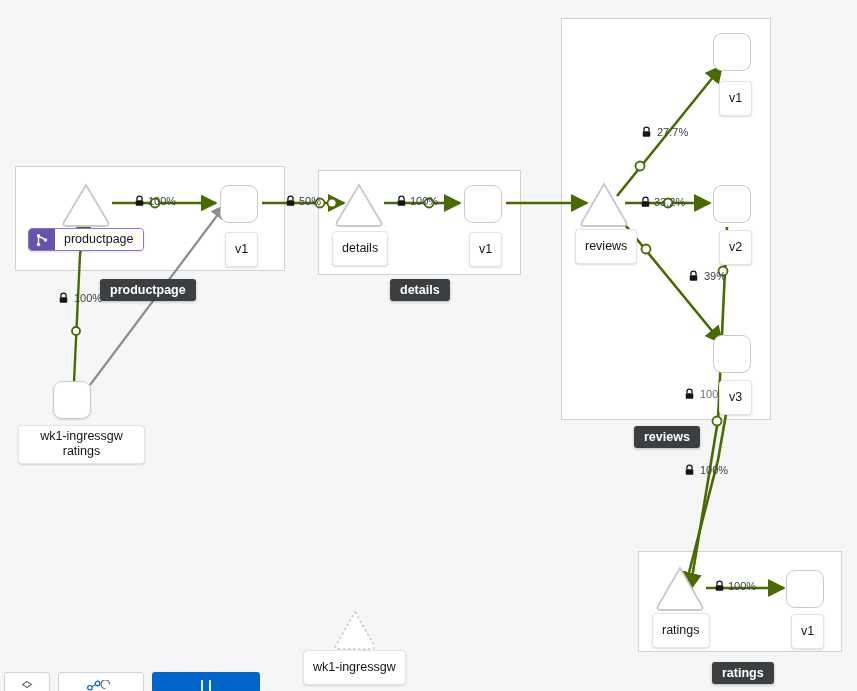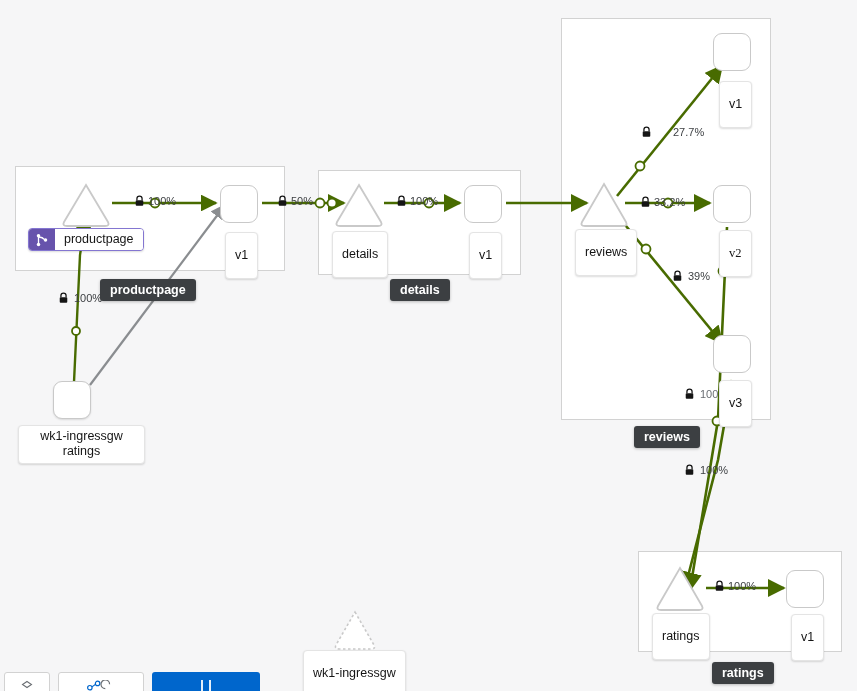--- a/index.html
+++ b/index.html
@@ -31,21 +31,21 @@
     box-sizing:border-box;
   }
   .wl-box.shadow{box-shadow:0 1px 2px rgba(0,0,0,.12);}
 
   
   .pill{
     position:absolute;
     background:#ffffff;
     border:1px solid #e4e4e4;
     border-radius:4px;
-    padding:15px 9px;
+    padding:9px 9px;
     font-size:12.5px;
     color:#151515;
     white-space:nowrap;
     box-shadow:0 1px 2px rgba(0,0,0,.14);
     line-height:1.22;
     text-align:center;
   }
   .pill.two-line{padding:3px 9px;}
 
   
@@ -240,21 +240,21 @@
   </div>
 
   <div class="pill" style="left:575px;top:229px;">
     <span>reviews</span>
   </div>
 
   <div class="pill" style="left:719px;top:81px;">
     <span>v1</span>
   </div>
 
-  <div class="pill" style="left:719px;top:230px;font-family:Liberation Serif, serif;">
+  <div class="pill" style="left:719px;top:230px;">
     <span>v2</span>
   </div>
 
   <div class="pill" style="left:719px;top:380px;">
     <span>v3</span>
   </div>
 
   <div class="pill" style="left:652px;top:613px;">
     <span>ratings</span>
   </div>
@@ -273,21 +273,21 @@
   </div>
 
   <div class="elabel" style="left:134px;top:195px;">
     <svg width="11" height="12" viewBox="0 0 12 14">
       <path d="M3 6 V4.2 a3 3 0 0 1 6 0 V6" stroke="#151515" stroke-width="1.5" fill="none"></path>
       <rect x="1.6" y="6" width="8.8" height="6.4" rx="1" fill="#151515"></rect>
     </svg>
     <span class="pct">100%</span>
   </div>
 
-  <div class="elabel" style="left:277px;top:195px;">
+  <div class="elabel" style="left:285px;top:195px;">
     <svg width="11" height="12" viewBox="0 0 12 14">
       <path d="M3 6 V4.2 a3 3 0 0 1 6 0 V6" stroke="#151515" stroke-width="1.5" fill="none"></path>
       <rect x="1.6" y="6" width="8.8" height="6.4" rx="1" fill="#151515"></rect>
     </svg>
     <span class="pct">50%</span>
   </div>
 
   <div class="elabel" style="left:396px;top:195px;">
     <svg width="11" height="12" viewBox="0 0 12 14">
       <path d="M3 6 V4.2 a3 3 0 0 1 6 0 V6" stroke="#151515" stroke-width="1.5" fill="none"></path>
@@ -297,37 +297,37 @@
   </div>
 
   <div class="elabel" style="left:58px;top:292px;gap:5px;">
     <svg width="11" height="12" viewBox="0 0 12 14">
       <path d="M3 6 V4.2 a3 3 0 0 1 6 0 V6" stroke="#151515" stroke-width="1.5" fill="none"></path>
       <rect x="1.6" y="6" width="8.8" height="6.4" rx="1" fill="#151515"></rect>
     </svg>
     <span class="pct">100%</span>
   </div>
 
-  <div class="elabel" style="left:641px;top:126px;gap:21px;">
+  <div class="elabel" style="left:641px;top:126px;gap:5px;">
     <svg width="11" height="12" viewBox="0 0 12 14">
       <path d="M3 6 V4.2 a3 3 0 0 1 6 0 V6" stroke="#151515" stroke-width="1.5" fill="none"></path>
       <rect x="1.6" y="6" width="8.8" height="6.4" rx="1" fill="#151515"></rect>
     </svg>
     <span class="pct">27.7%</span>
   </div>
 
   <div class="elabel" style="left:640px;top:196px;">
     <svg width="11" height="12" viewBox="0 0 12 14">
       <path d="M3 6 V4.2 a3 3 0 0 1 6 0 V6" stroke="#151515" stroke-width="1.5" fill="none"></path>
       <rect x="1.6" y="6" width="8.8" height="6.4" rx="1" fill="#151515"></rect>
     </svg>
     <span class="pct">33.2%</span>
   </div>
 
-  <div class="elabel" style="left:672px;top:270px;gap:5px;">
+  <div class="elabel" style="left:688px;top:270px;gap:5px;">
     <svg width="11" height="12" viewBox="0 0 12 14">
       <path d="M3 6 V4.2 a3 3 0 0 1 6 0 V6" stroke="#151515" stroke-width="1.5" fill="none"></path>
       <rect x="1.6" y="6" width="8.8" height="6.4" rx="1" fill="#151515"></rect>
     </svg>
     <span class="pct">39%</span>
   </div>
 
   <div class="elabel" style="left:684px;top:388px;gap:5px;color:#6a6e73;align-items:flex-end;">
     <svg width="11" height="12" viewBox="0 0 12 14">
       <path d="M3 6 V4.2 a3 3 0 0 1 6 0 V6" stroke="#151515" stroke-width="1.5" fill="none"></path>

